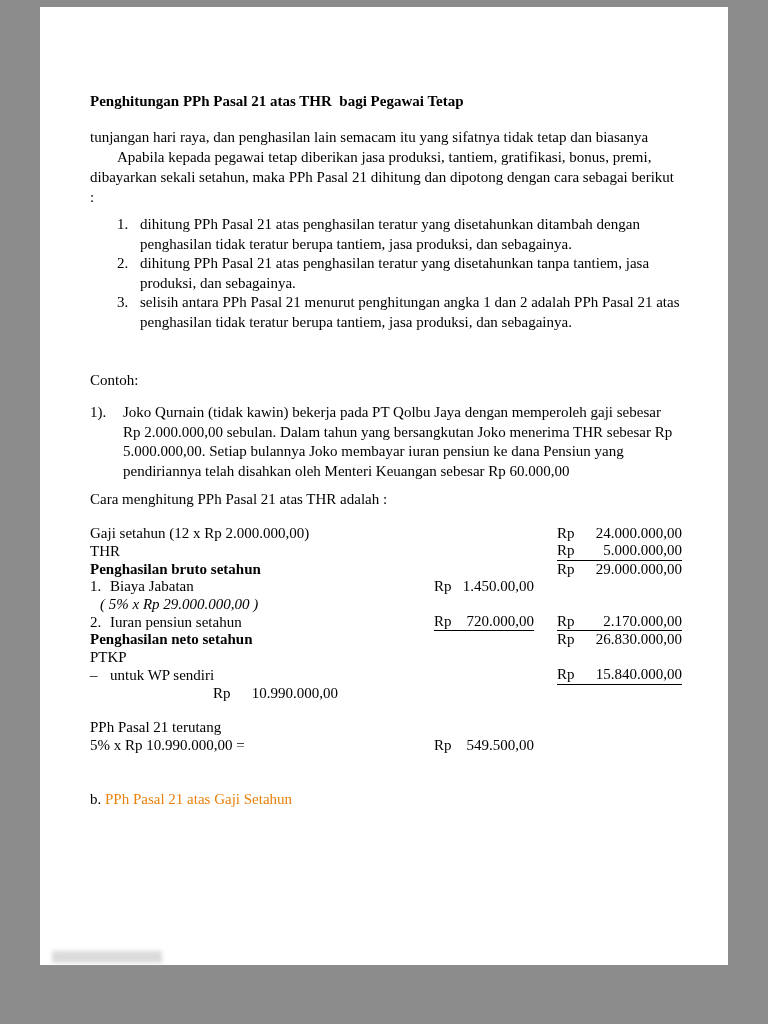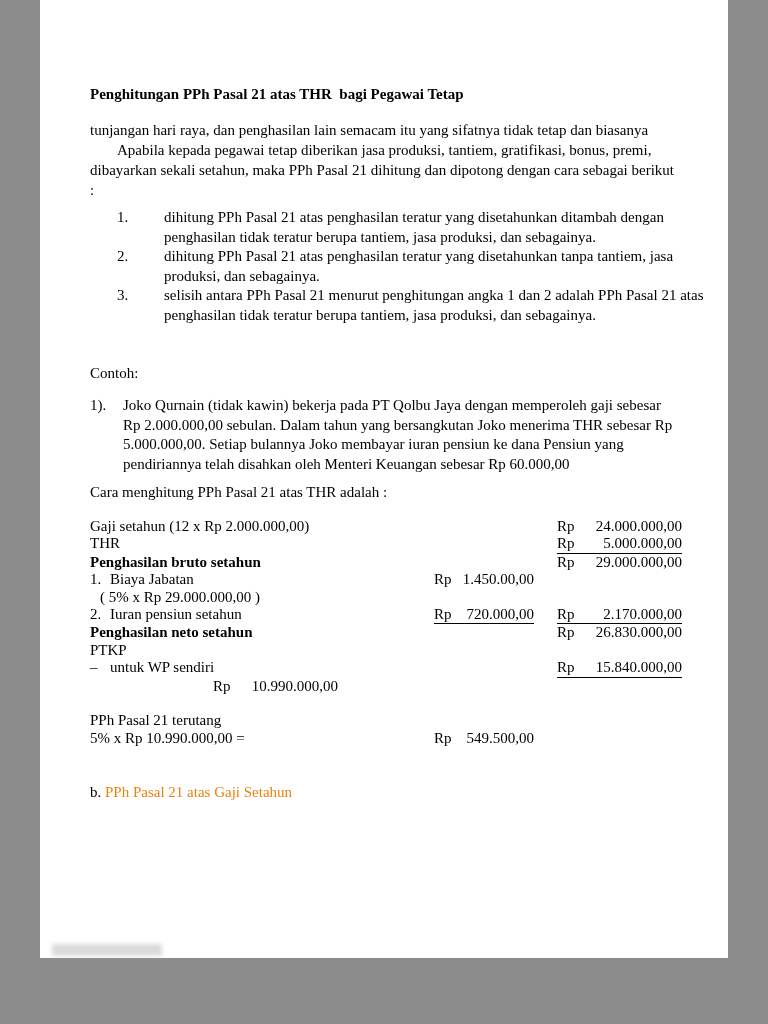--- a/index.html
+++ b/index.html
@@ -1,55 +1,55 @@
 <!DOCTYPE html>
 <html style="--accent: #E8820C; --canvas-bg: #8C8C8C; --page-bg: #FFFFFF; --ink: #000000;"><head>
 <meta charset="utf-8">
 <style>
   :root { --accent:#E8820C; --canvas-bg:#8C8C8C; --page-bg:#FFFFFF; --ink:#000000; }
   html,body { margin:0; padding:0; }
   body { background:var(--canvas-bg); font-family:"Liberation Serif", serif; }
   .canvas { position:relative; width:768px; height:1024px; background:var(--canvas-bg); overflow:hidden; }
   .page {
-    position:absolute; left:40px; top:0; width:688px; height:958px;
+    position:absolute; left:40px; top:7px; width:688px; height:958px;
     background:var(--page-bg); color:var(--ink);
     box-sizing:border-box; padding:84px 46px 0 50px;
     font-size:15px;
   }
   .title { font-weight:bold; line-height:20px; white-space:pre-wrap; margin:0 0 16px 0; }
   .para { margin:0; }
   .para .line { display:block; line-height:20px; white-space:pre; }
   .para .first { padding-left:27px; }
 
   .num-list { margin-top:8px; padding-left:27px; }
   .list-item { display:flex; }
   .l-num { flex:none; width:23px; line-height:19.5px; }
-  .l-lines .line { display:block; line-height:19.5px; white-space:pre;margin-left:24px; }
+  .l-lines .line { display:block; line-height:19.5px; white-space:pre; }
 
   .contoh { margin-top:38px; line-height:20px; }
 
   .example { display:flex; margin-top:13px; }
   .e-num { flex:none; width:33px; line-height:19.5px; }
   .e-lines .line { display:block; line-height:19.5px; white-space:pre; }
 
   .cara { margin-top:8px; line-height:20px; }
 
   .sec-head { margin-top:15px; line-height:20px; white-space:pre; }
   .accent { color:var(--accent); }
   .sec-b { margin-top:35px; }
 
   .calc { margin-top:16px; }
-  .calc-row { display:flex; line-height:17.4px; white-space:pre; }
+  .calc-row { display:flex; line-height:17.4px; white-space:pre;align-items:flex-end; }
   .c-label { flex:1; display:flex; align-items:baseline; min-width:0; }
   .c-num { flex:none; width:20px; }
   .c-mid   { flex:none; width:100px; margin-right:23px; display:flex; justify-content:space-between; box-sizing:border-box; }
   .c-right { flex:none; width:125px; display:flex; justify-content:space-between; box-sizing:border-box; }
   .sum { border-bottom:1px solid #000; }
   .bold .c-label { font-weight:bold; }
-  .sub1 .c-label { padding-left:10px; }
+  .sub1 .c-label { padding-left:10px;font-style:italic; }
   .sub2 .c-label { padding-left:20px; }
   .calc-gap { height:17.4px; }
 
   .redaction {
     display:inline-block; width:108px; height:10px; margin-left:14px;
     background:#161616; opacity:.92; filter:blur(.4px); align-self:center;
   }
   .artifact {
     position:absolute; left:12px; bottom:2px; width:110px; height:12px;
     background:#bdbdbd; opacity:.55; filter:blur(2px); pointer-events:none;

